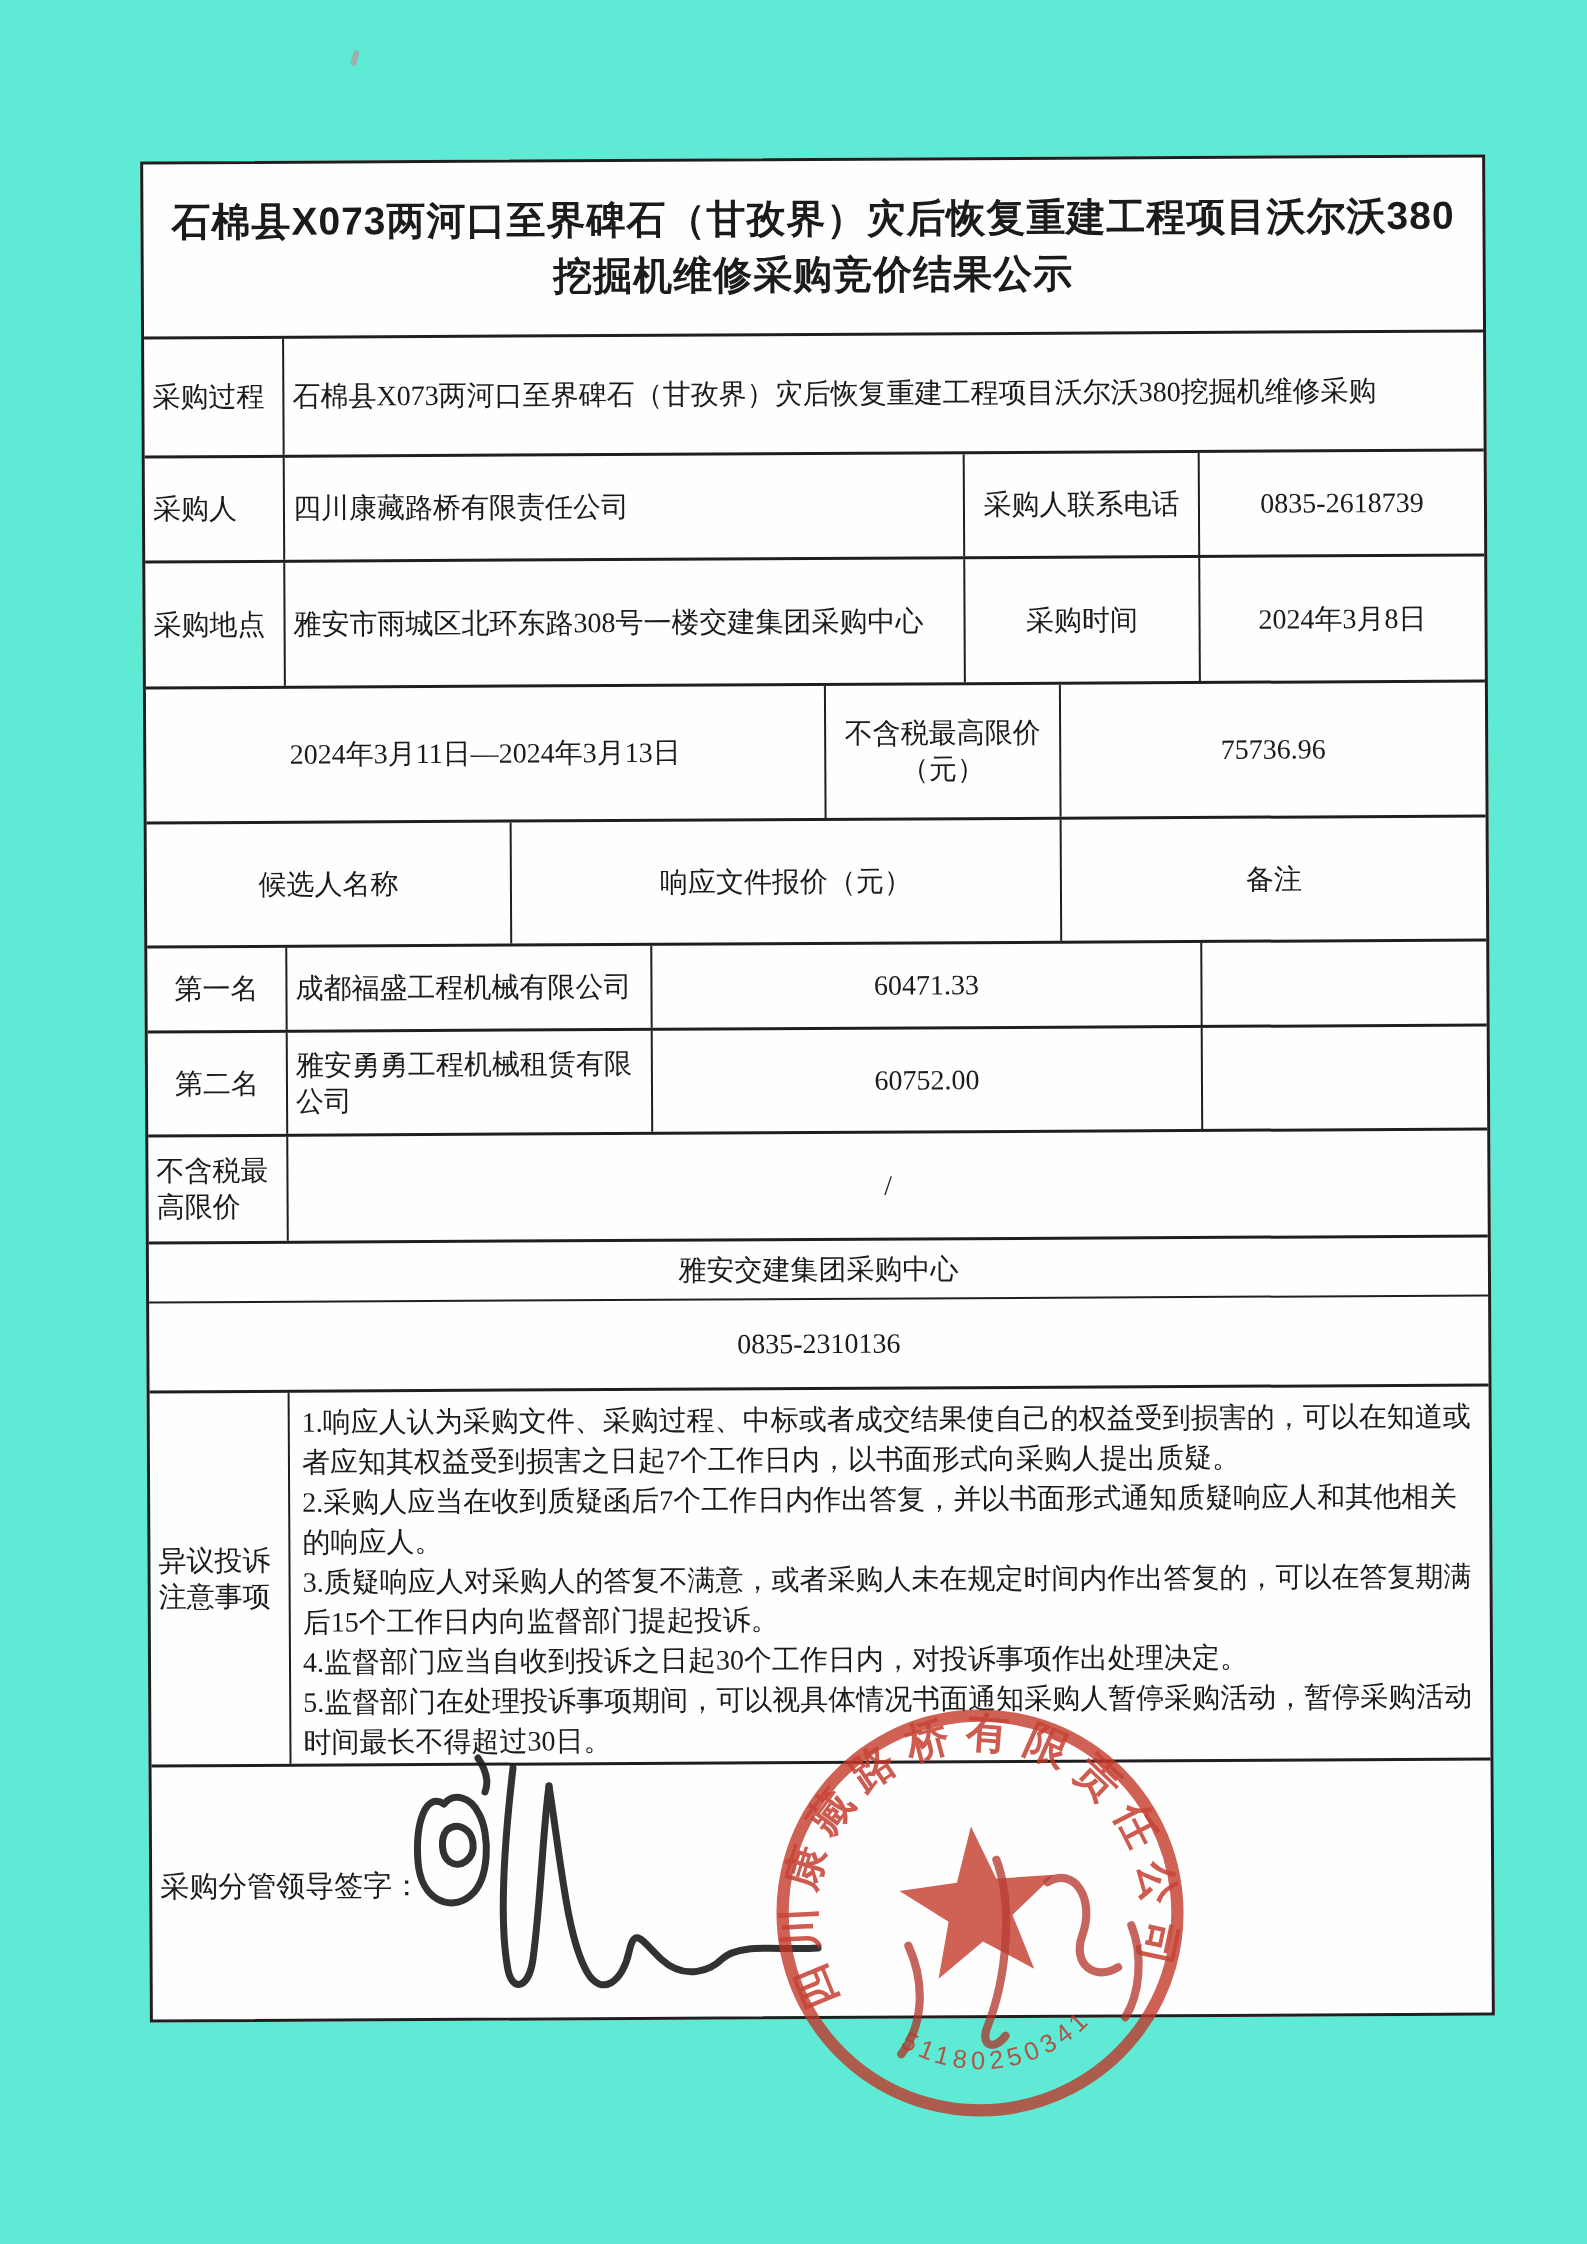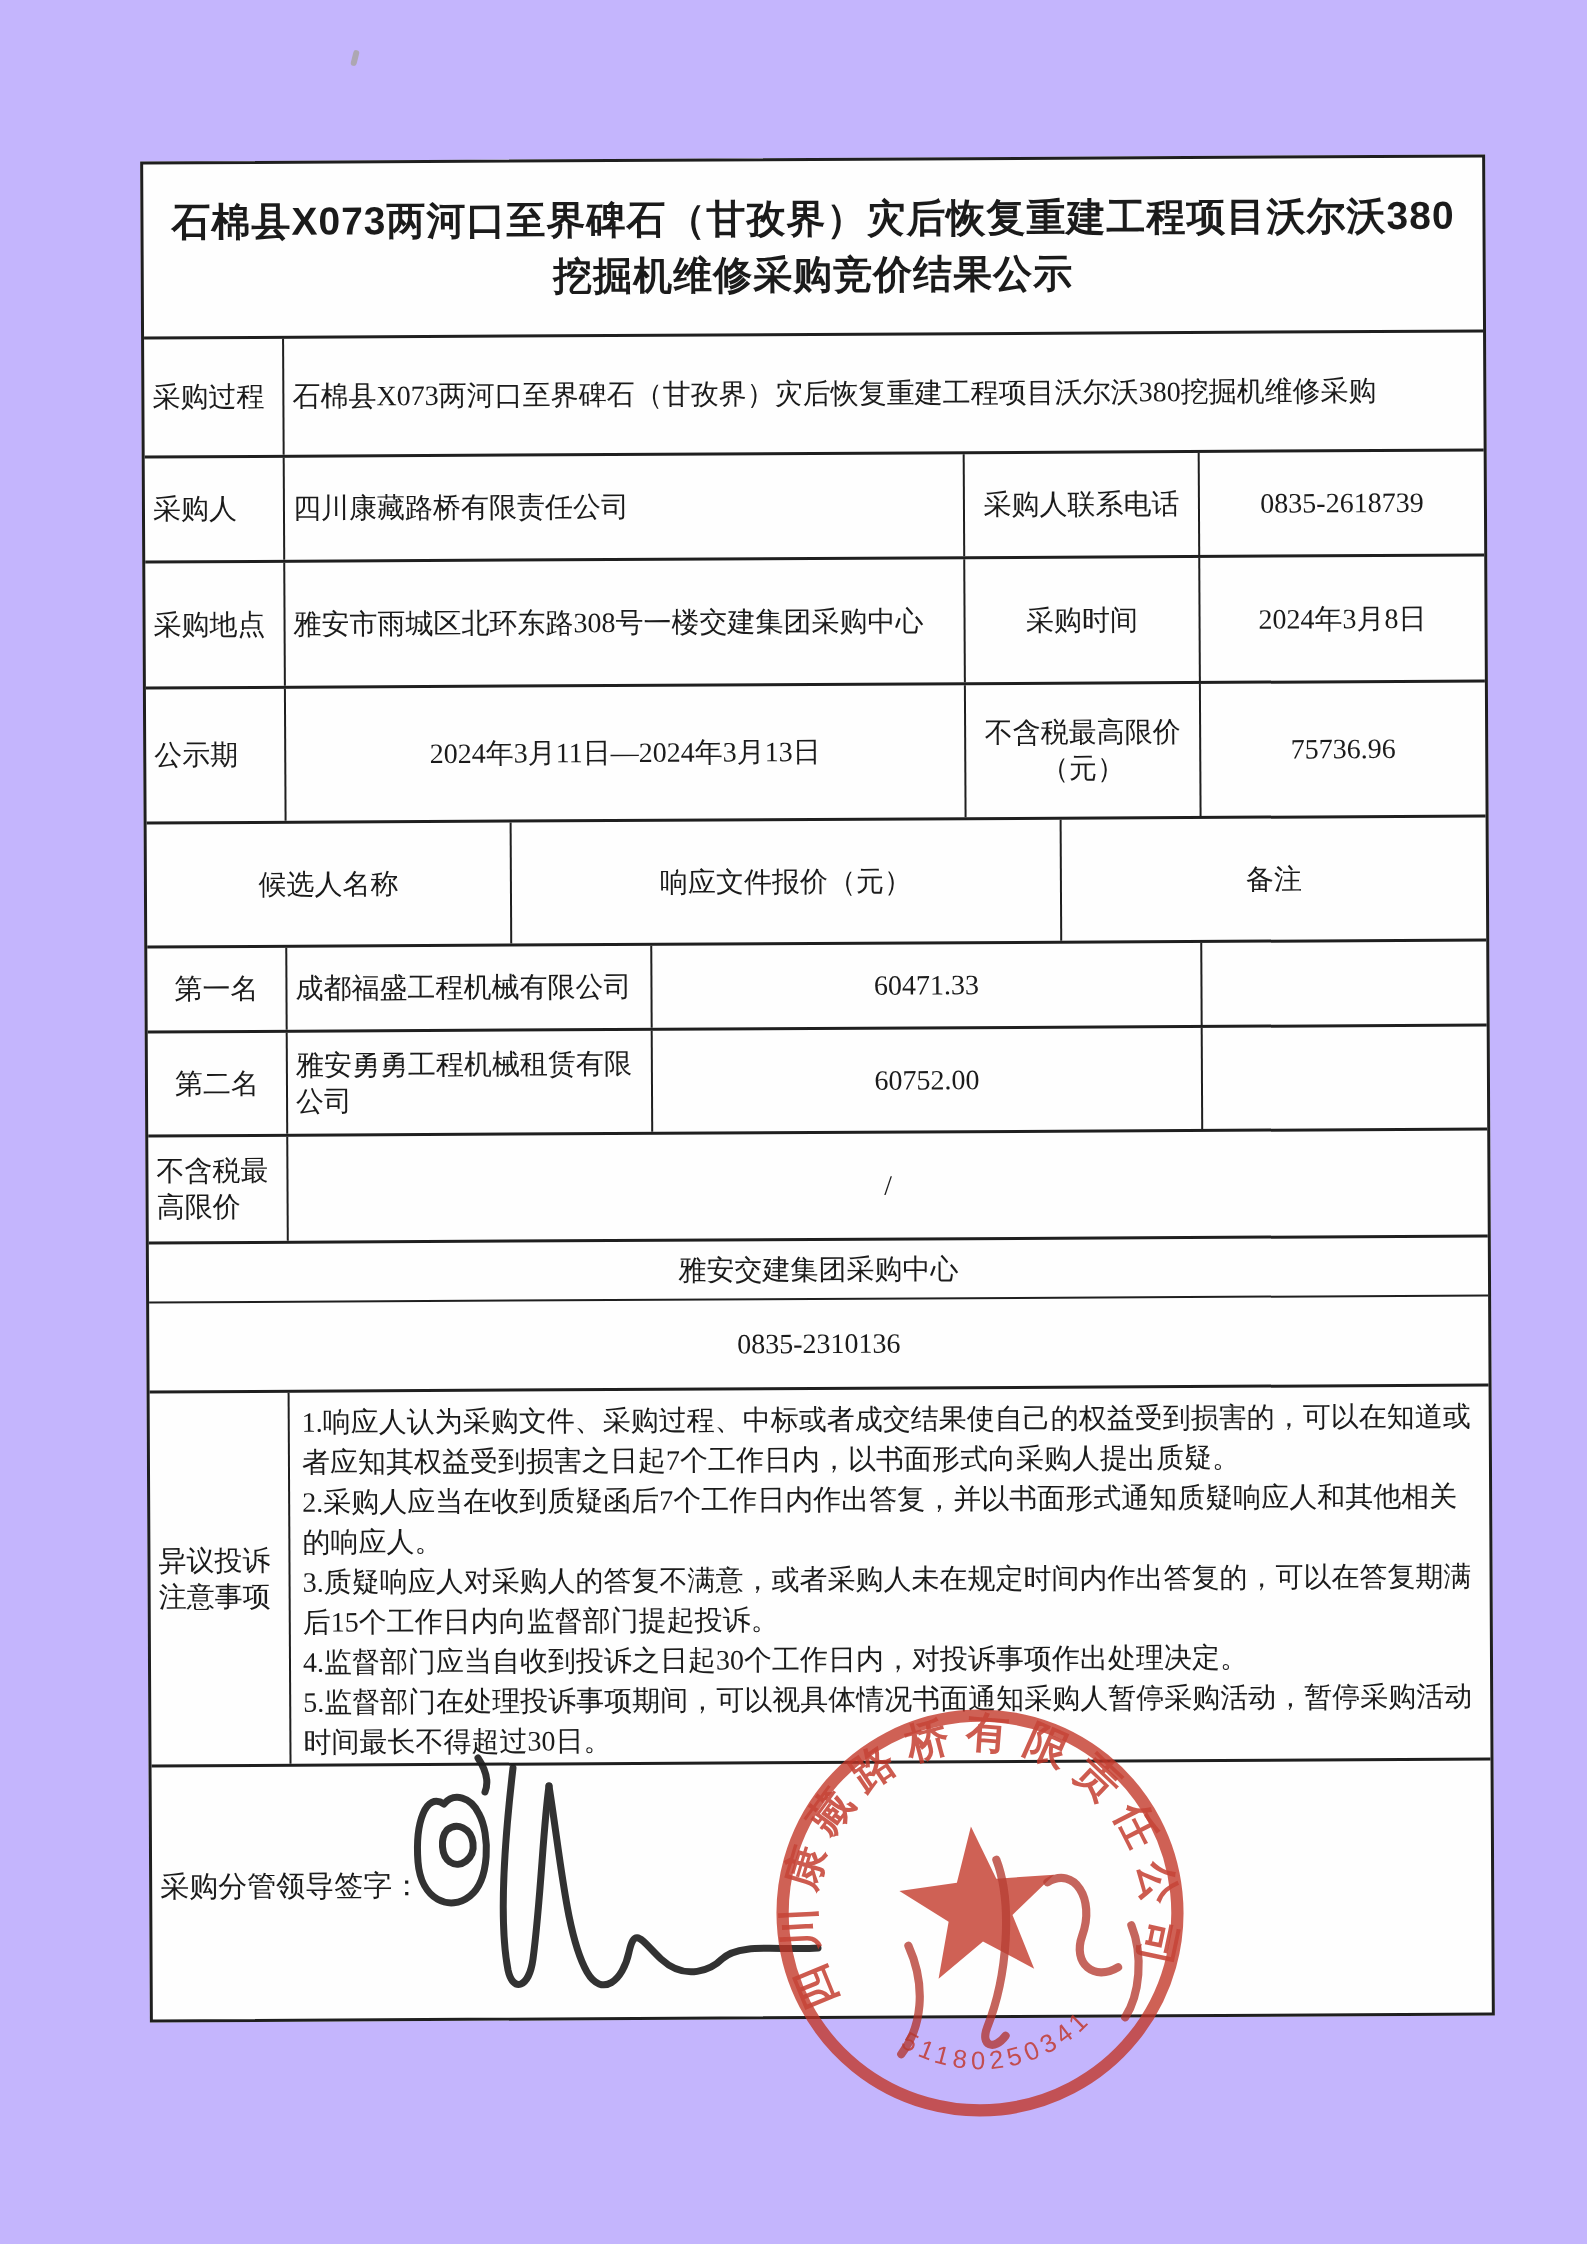--- a/index.html
+++ b/index.html
@@ -1,19 +1,19 @@
 <!DOCTYPE html>
 <html><head>
 <meta charset="utf-8">
 <style>
   html,body{margin:0;padding:0;background:#ffffff;}
   .page{
     position:relative;
     width:1587px;height:2244px;
-    background:#c4b5fd;
+    background:#5eead4;
     overflow:hidden;
     font-family:"Liberation Serif","DejaVu Serif",serif;
     color:#1b1b1b;
   }
   .speck{position:absolute;left:352px;top:50px;width:6px;height:16px;background:#a8a49f;border-radius:3px;transform:rotate(14deg);opacity:.8;}
   .sheet{
     position:absolute;left:145px;top:158px;width:1345px;
     border:3px solid #1f1f1f;
     transform:rotate(-0.3deg);
     background:#fefefe;
@@ -87,21 +87,20 @@
     </div>
 
     <div class="tr row-location">
       <div class="td c-label">采购地点</div>
       <div class="td c-v2">雅安市雨城区北环东路308号一楼交建集团采购中心</div>
       <div class="td c-v3 center">采购时间</div>
       <div class="td c-v4 last center">2024年3月8日</div>
     </div>
 
     <div class="tr row-publicity">
-      <div class="td c-label">公示期</div>
       <div class="td c-v2 center">2024年3月11日—2024年3月13日</div>
       <div class="td c-v3 center">不含税最高限价（元）</div>
       <div class="td c-v4 last center">75736.96</div>
     </div>
 
     <div class="tr row-candhead">
       <div class="td n2 center">候选人名称</div>
       <div class="td n3 center">响应文件报价（元）</div>
       <div class="td c-v4 last center">备注</div>
     </div>

